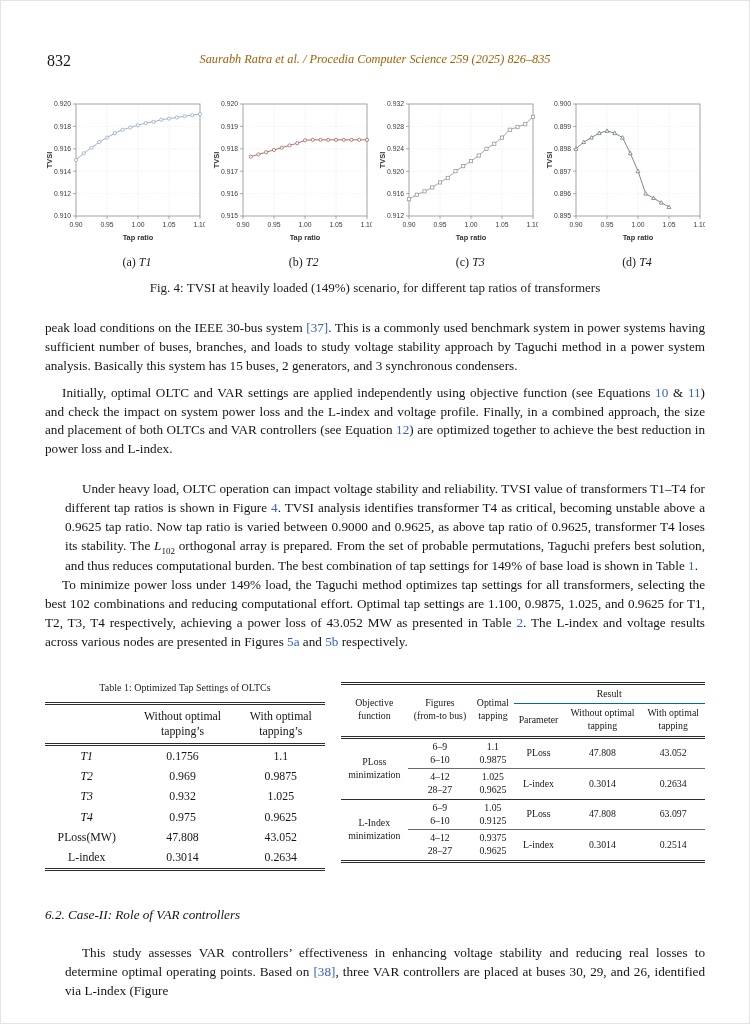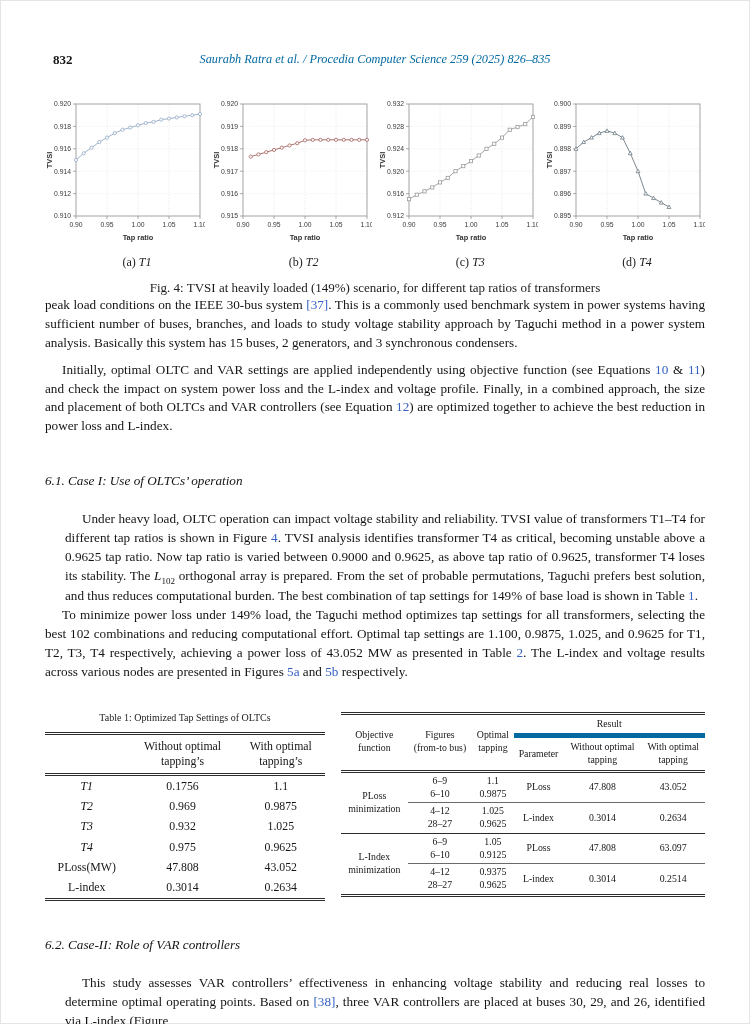--- a/index.html
+++ b/index.html
@@ -5,32 +5,32 @@
   html,body{margin:0;padding:0;}
   body{
     width:750px;height:1024px;overflow:hidden;background:#ffffff;
     box-shadow:inset 0 0 0 1px #e4e4e4;
     font-family:"Liberation Serif",serif;color:#161616;
     position:relative;
   }
   .content{padding:0 45px;}
   
   .pg-header{margin-top:52px;position:relative;height:18px;}
-  .pg-num{position:absolute;left:8px;top:0;font-size:13px;font-weight:bold;}
-  .pg-cite{position:absolute;left:0;right:0;top:0;text-align:center;font-style:italic;font-size:12.3px;color:#0369a1;}
+  .pg-num{position:absolute;left:2px;top:0;font-size:16px;}
+  .pg-cite{position:absolute;left:0;right:0;top:0;text-align:center;font-style:italic;font-size:12.3px;color:#a16207;}
   
   .figure{margin-top:26px;}
   .charts-row{display:flex;justify-content:space-between;align-items:flex-start;}
   .chart-block{width:160px;}
   .chart-sub{margin-top:5px;text-align:center;padding-left:24px;font-size:12px;color:#1c1c1c;}
   .fig-caption{margin-top:10px;text-align:center;font-size:13px;color:#1c1c1c;}
   
   .para{font-size:13.2px;line-height:1.43;text-align:justify;margin:0;color:#141414;}
   .para.indent{text-indent:17px;}
-  .p1{}
+  .p1{margin-top:23px;}
   .p2{margin-top:8px;}
   .sec-head{font-style:italic;font-size:13.2px;margin:0;font-weight:normal;color:#141414;}
   .h61{margin-top:37px;}
   .h62{margin-top:36px;}
   .after-head{margin-top:21px;margin-left:20px;}
   .link{color:#3560c4;}
   sub{font-size:9px;}
   
   .tables-row{display:flex;margin-top:30px;align-items:flex-start;}
   .tbl-left{width:280px;margin-right:16px;}
@@ -38,21 +38,21 @@
   .tbl-caption{text-align:center;font-size:10px;margin-bottom:9px;color:#1c1c1c;}
   table{border-collapse:collapse;width:100%;
     border-top:3px double #2c2c2c;border-bottom:3px double #2c2c2c;}
   th,td{font-weight:normal;padding:2px 3px;text-align:center;vertical-align:middle;line-height:1.3;}
   #table1{font-size:11.8px;}
   #table1 thead th{border-bottom:3px double #2c2c2c;padding:4px 3px;}
   #table1 td{padding:2.5px 3px;}
   #table1 td.lbl-i{font-style:italic;}
   #table2{font-size:9.8px;}
   #table2 thead th{padding:3px 2px;}
-  #table2 thead tr:first-child th.result-h{border-bottom:5px solid #0369a1;}
+  #table2 thead tr:first-child th.result-h{border-bottom:1px solid #0369a1;}
   #table2 thead th.hdr-bot{border-bottom:3px double #2c2c2c;}
   #table2 tbody tr.group-start td{border-top:1.4px solid #2c2c2c;}
   #table2 tbody td.sub-sep{border-bottom:1px solid #6a6a6a;}
   #table2 tbody tr:first-child td{border-top:none;}
   .two-line{white-space:pre-line;}
 </style>
 </head>
 <body>
 
 <div class="content">
@@ -279,21 +279,20 @@
           </svg>
         <div class="chart-sub"><span>(d) </span><span style="font-style: italic;">T4</span></div>
       </div>
     </div>
     <div class="fig-caption">Fig. 4: TVSI at heavily loaded (149%) scenario, for different tap ratios of transformers</div>
   </div>
 
   <p class="para p1"><span>peak load conditions on the IEEE 30-bus system </span><span class="link">[37]</span><span>. This is a commonly used benchmark system in power systems having sufficient number of buses, branches, and loads to study voltage stability approach by Taguchi method in a power system analysis. Basically this system has 15 buses, 2 generators, and 3 synchronous condensers.</span></p>
   <p class="para indent p2"><span>Initially, optimal OLTC and VAR settings are applied independently using objective function (see Equations </span><span class="link">10</span><span> &amp; </span><span class="link">11</span><span>) and check the impact on system power loss and the L-index and voltage profile. Finally, in a combined approach, the size and placement of both OLTCs and VAR controllers (see Equation </span><span class="link">12</span><span>) are optimized together to achieve the best reduction in power loss and L-index.</span></p>
 
-  <h3 class="sec-head h61">6.1.  Case I: Use of OLTCs’ operation</h3>
 
   <p class="para indent after-head"><span>Under heavy load, OLTC operation can impact voltage stability and reliability. TVSI value of transformers T1–T4 for different tap ratios is shown in Figure </span><span class="link">4</span><span>. TVSI analysis identifies transformer T4 as critical, becoming unstable above a 0.9625 tap ratio. Now tap ratio is varied between 0.9000 and 0.9625, as above tap ratio of 0.9625, transformer T4 loses its stability. The </span><span style="font-style: italic;">L</span><sub>102</sub><span> orthogonal array is prepared. From the set of probable permutations, Taguchi prefers best solution, and thus reduces computational burden. The best combination of tap settings for 149% of base load is shown in Table </span><span class="link">1</span><span>.</span></p>
   <p class="para indent"><span>To minimize power loss under 149% load, the Taguchi method optimizes tap settings for all transformers, selecting the best 102 combinations and reducing computational effort. Optimal tap settings are 1.100, 0.9875, 1.025, and 0.9625 for T1, T2, T3, T4 respectively, achieving a power loss of 43.052 MW as presented in Table </span><span class="link">2</span><span>. The L-index and voltage results across various nodes are presented in Figures </span><span class="link">5a</span><span> and </span><span class="link">5b</span><span> respectively.</span></p>
 
   <div class="tables-row">
     <div class="tbl-left">
       <div class="tbl-caption">Table 1: Optimized Tap Settings of OLTCs</div>
       <table id="table1">
           <thead>
             <tr>

